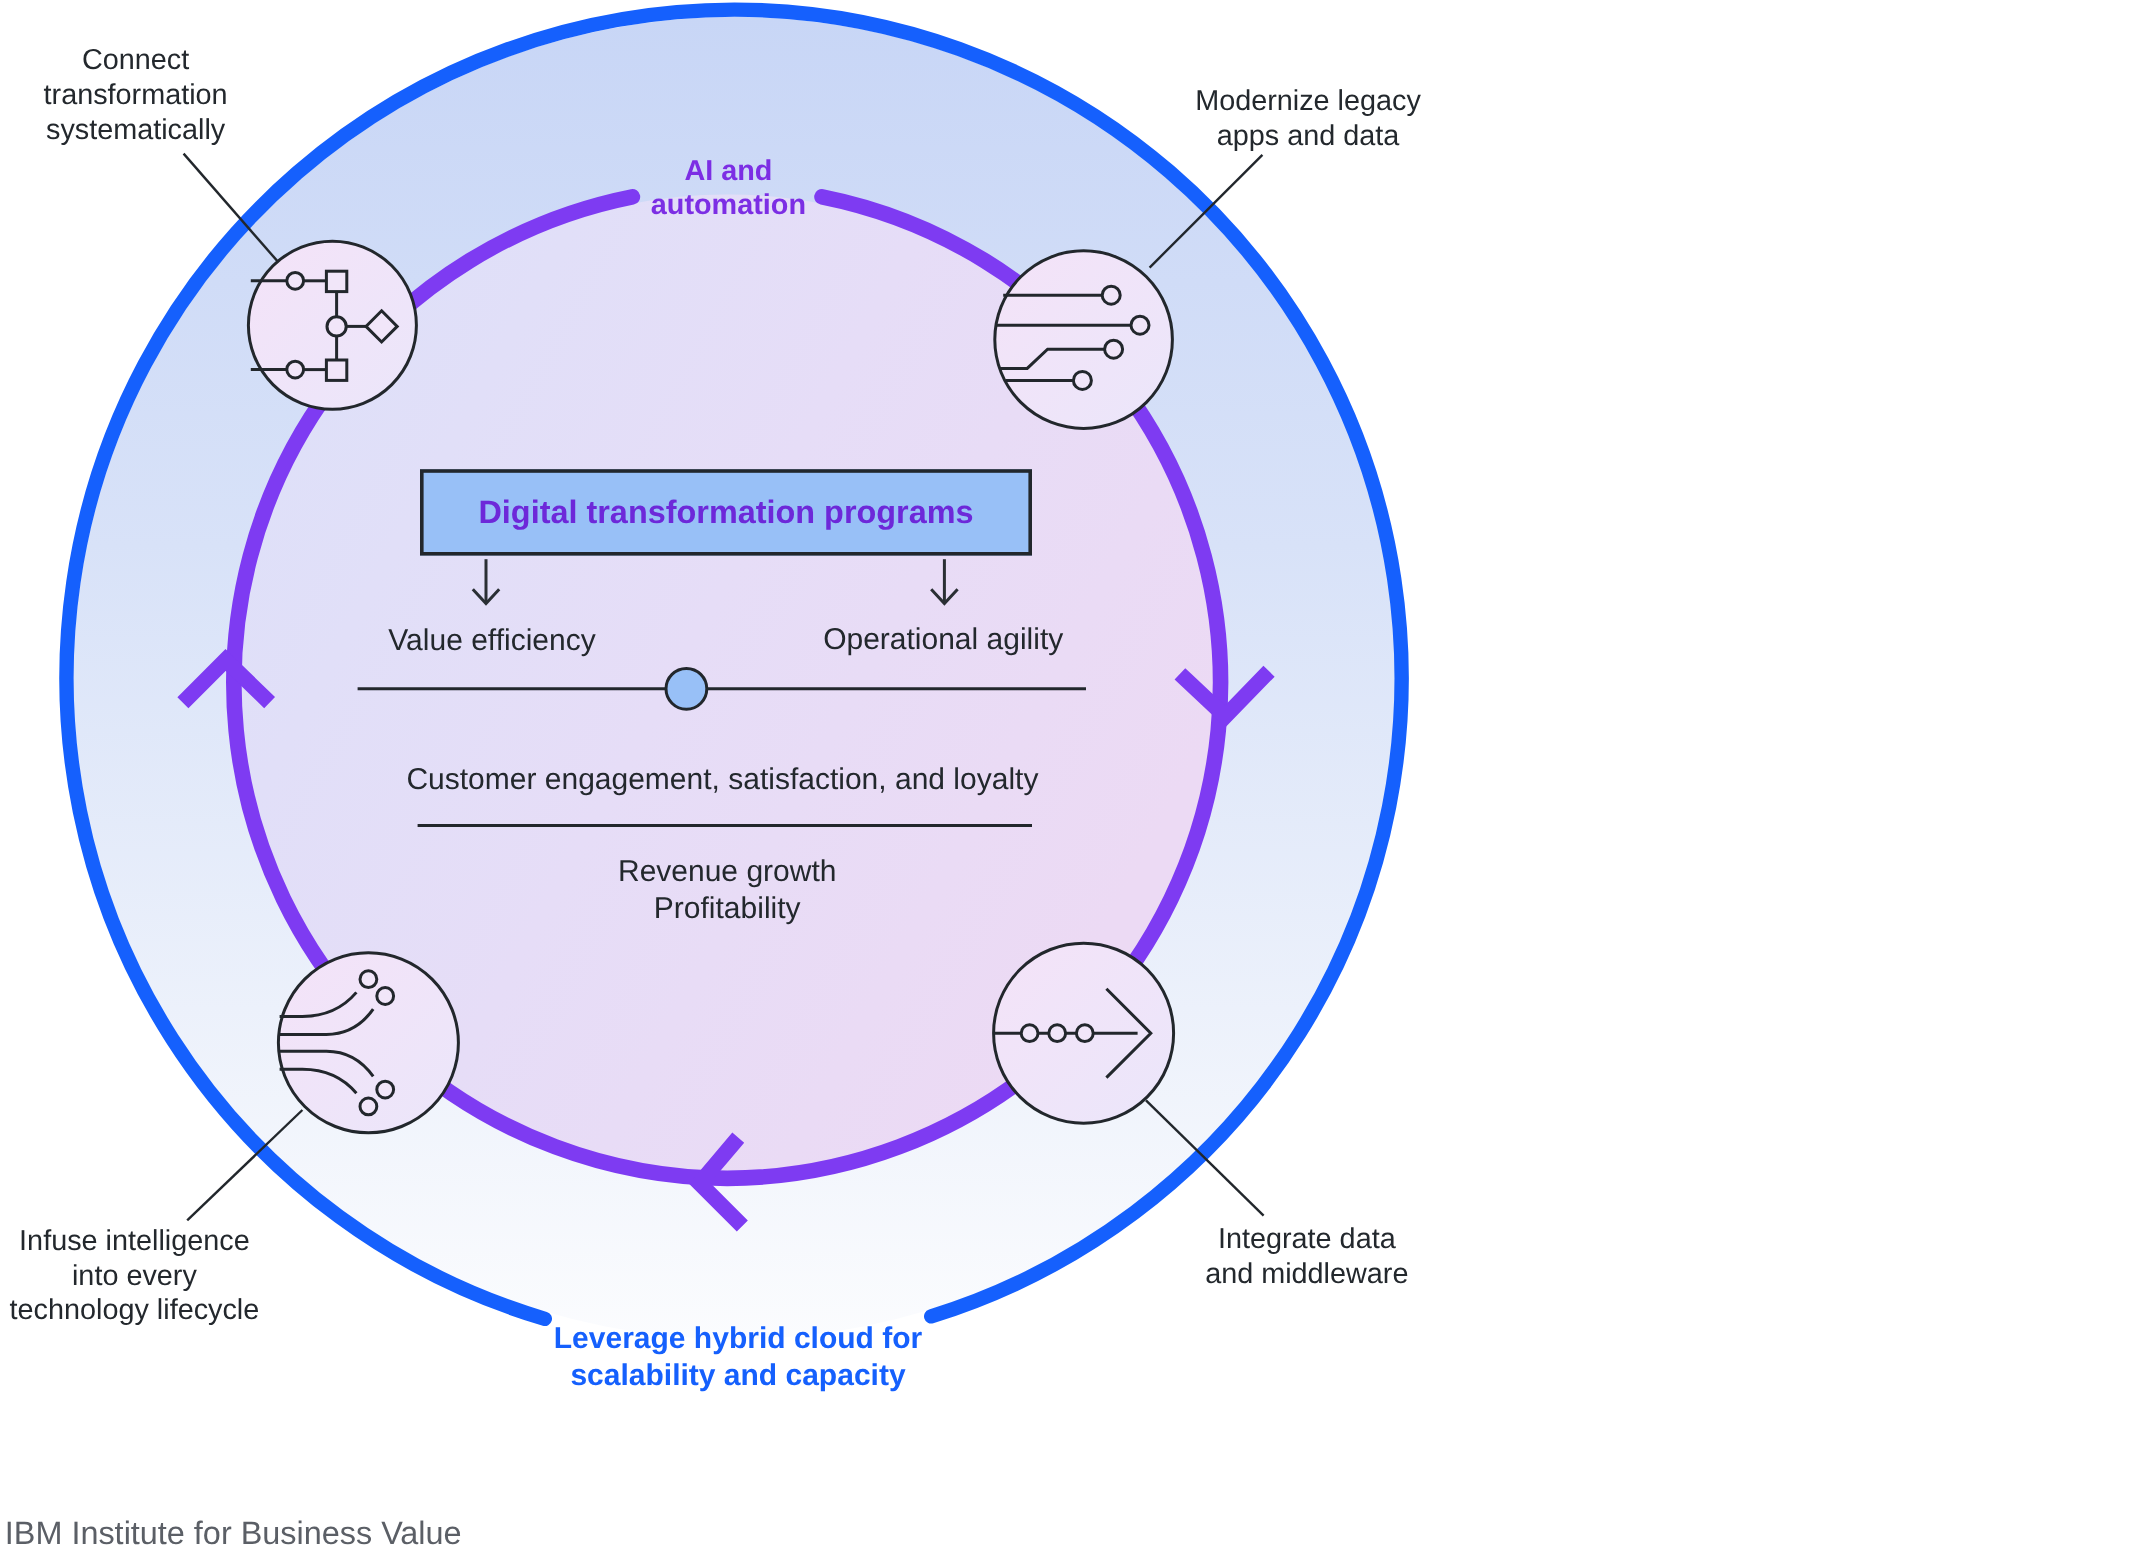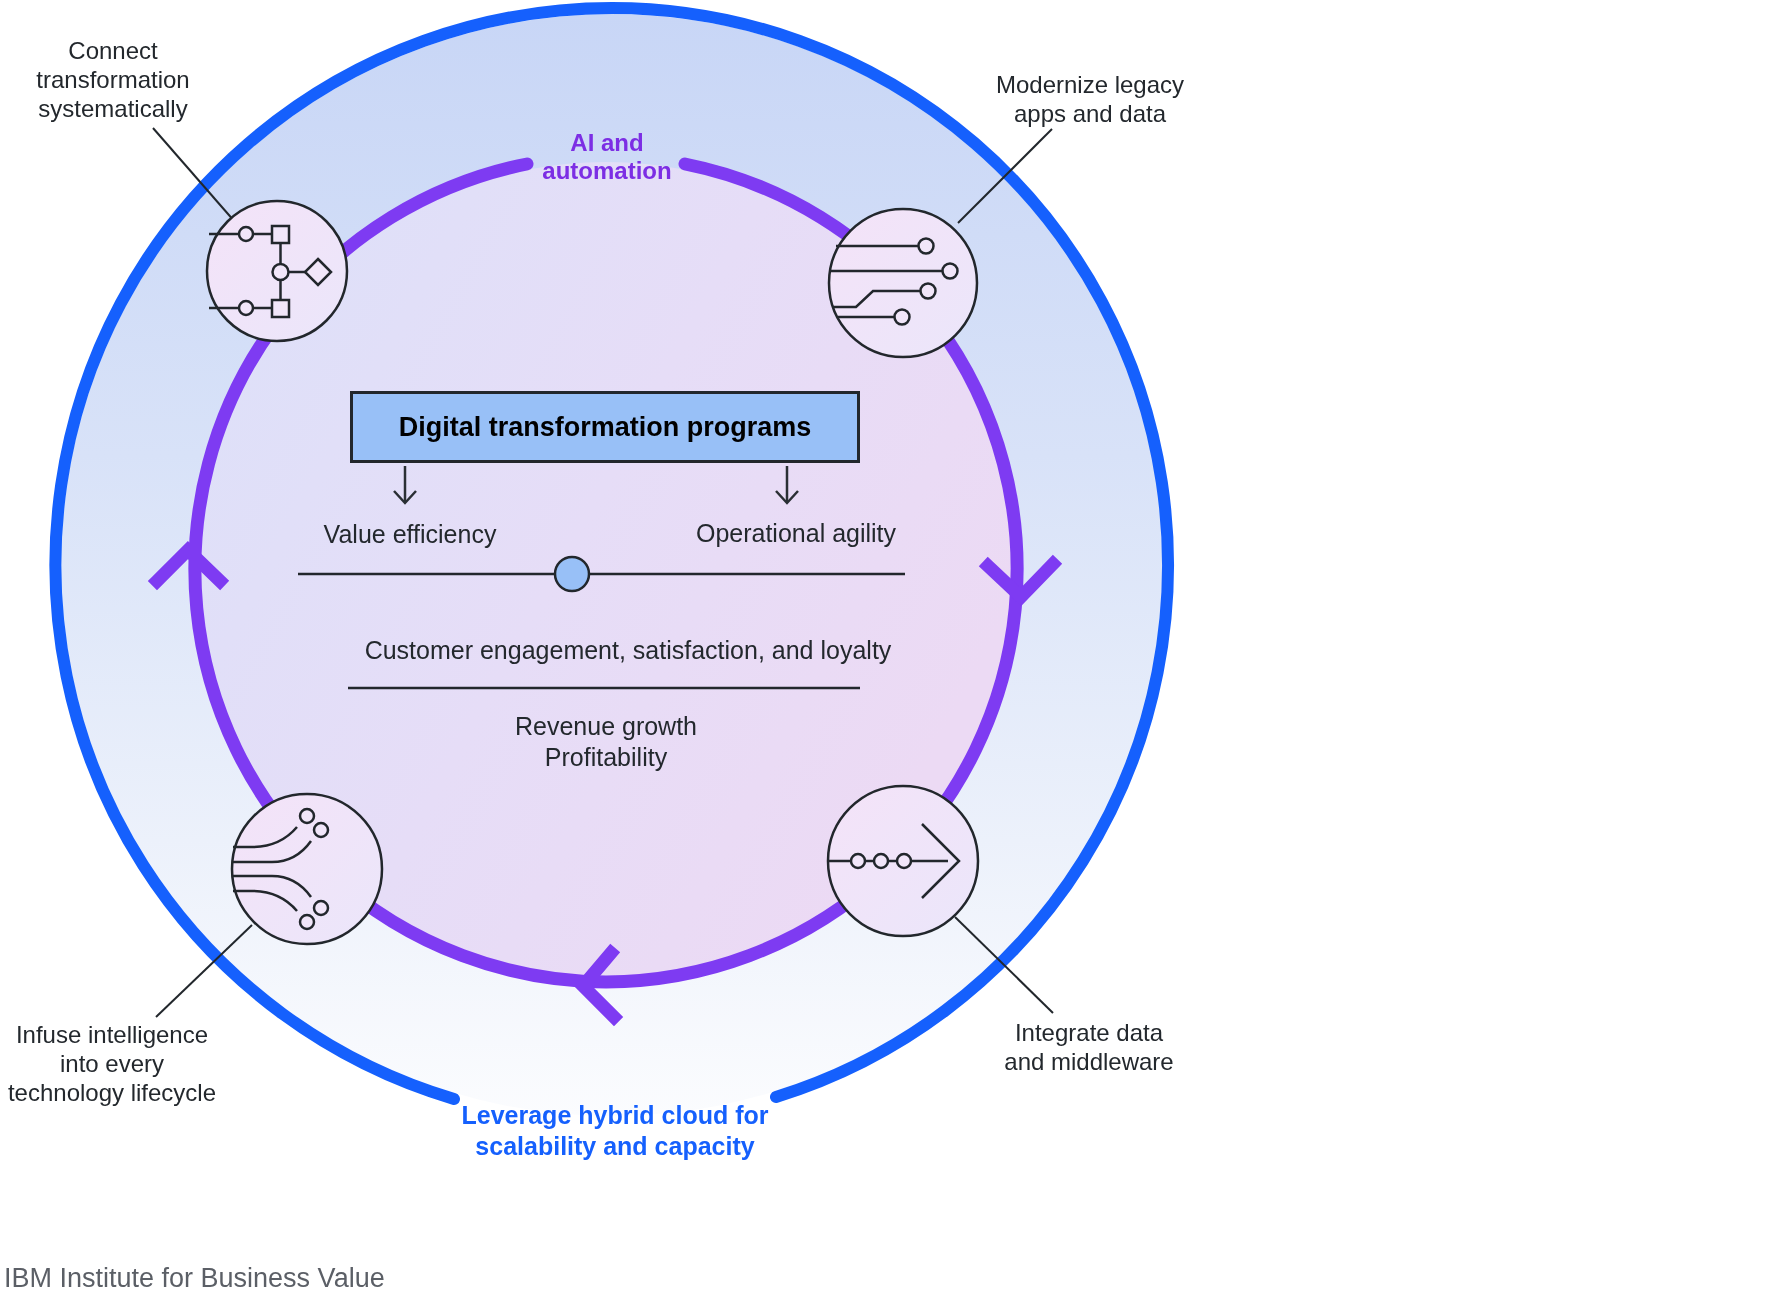--- a/index.html
+++ b/index.html
@@ -35,21 +35,21 @@
     color:#1560fd;
   }
   .program-box{
     position:absolute;
     left:350px;top:391px;
     width:510px;height:72px;
     background:#98c0f7;
     border:3px solid #22272c;
     box-sizing:border-box;
     display:flex;align-items:center;justify-content:center;
-    font-size:27px;font-weight:600;color:#000000;
+    font-size:27px;font-weight:600;color:#6d28d9;
   }
   .footer{
     position:absolute;
     left:4px;top:1262px;
     font-size:27px;line-height:32px;
     color:#5b5f66;
   }
 </style>
 </head>
 <body>
@@ -186,23 +186,23 @@
   <div class="label" style="left:1089px;top:1047px;">
     <div>Integrate data</div>
     <div>and middleware</div>
   </div>
 
   <div class="program-box">
     <span>Digital transformation programs</span>
   </div>
 
   <div class="label center-text" style="left:410px;top:534px;">Value efficiency</div>
-  <div class="label center-text" style="left:786px;top:533px;margin-left:10px;">Operational agility</div>
-
-  <div class="label center-text" style="left:602px;top:650px;margin-left:26px;">Customer engagement, satisfaction, and loyalty</div>
+  <div class="label center-text" style="left:786px;top:533px;">Operational agility</div>
+
+  <div class="label center-text" style="left:602px;top:650px;">Customer engagement, satisfaction, and loyalty</div>
 
   <div class="label center-text" style="left:606px;top:742px;">
     <div>Revenue growth</div>
     <div>Profitability</div>
   </div>
 
   <div class="footer">IBM Institute for Business Value</div>
 
 </div>
 

